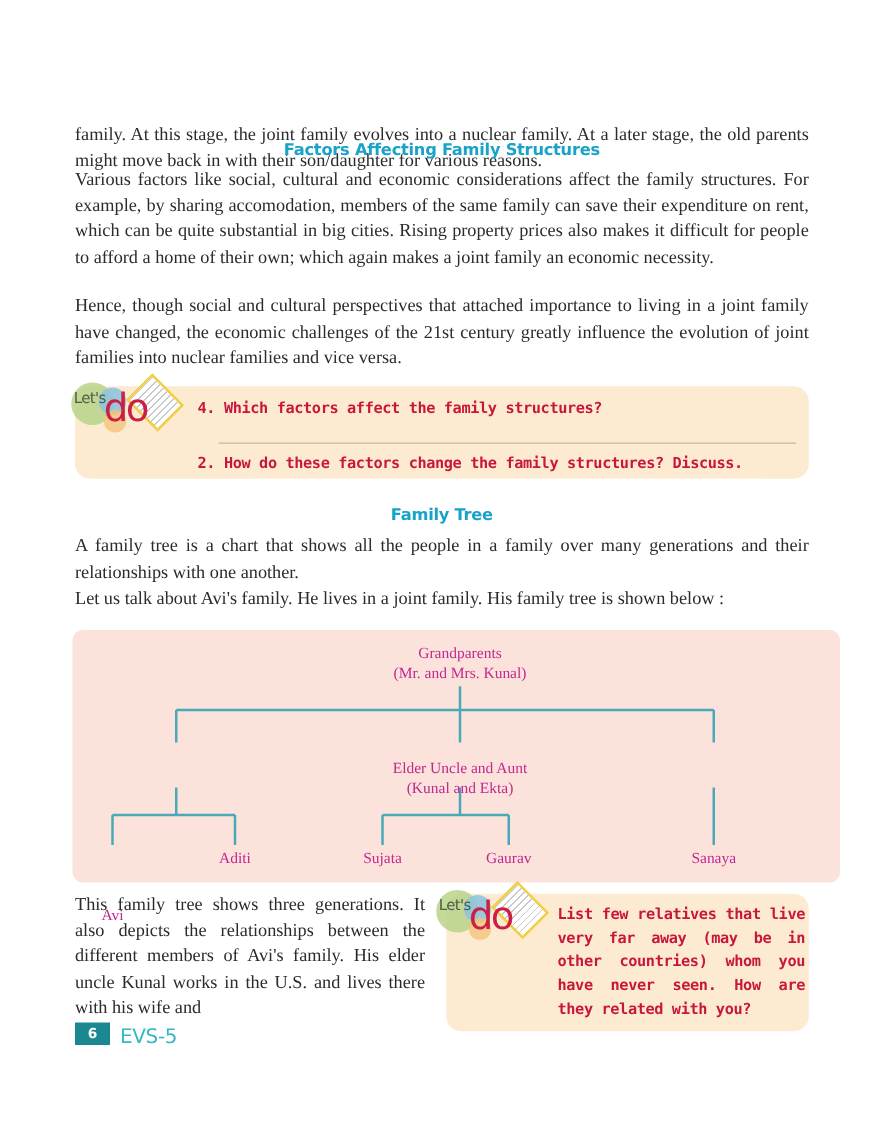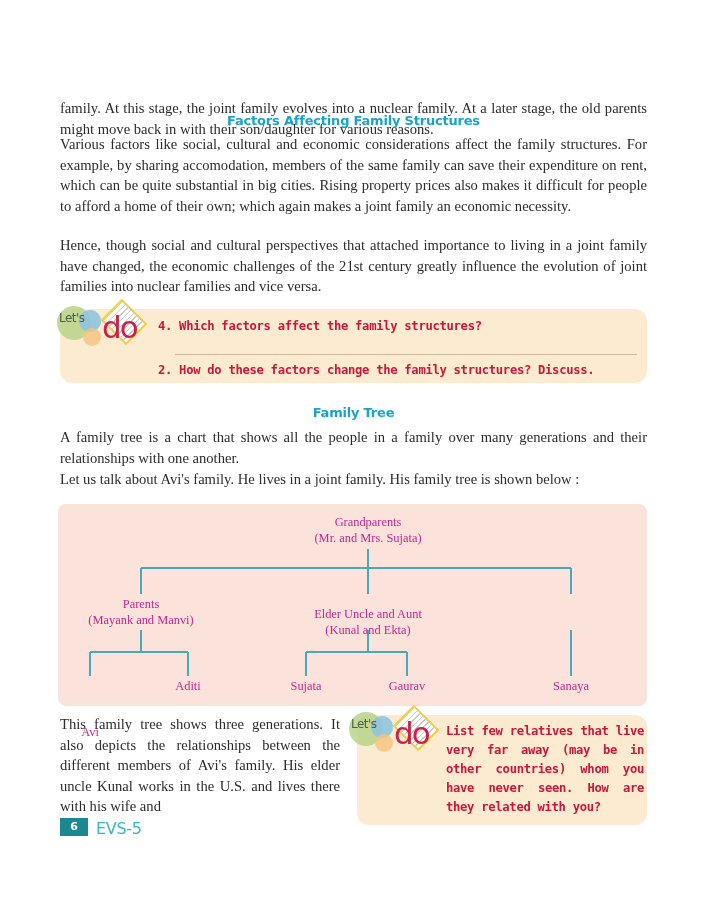--- a/index.html
+++ b/index.html
@@ -12,24 +12,24 @@
              color: #1aa3c8; letter-spacing: -0.2px; }
   .letsdo-box { position: absolute; background: #fcebd0; border-radius: 12px; }
   .q-text { position: absolute; font-family: "DejaVu Sans Mono", monospace; font-weight: bold;
             font-size: 12.2px; color: #c8173c; white-space: nowrap; letter-spacing: -0.3px; }
   .q-divider { position: absolute; height: 1px; background: #c9b79e; }
   .badge { position: absolute; width: 90px; height: 60px; }
   .badge .c1 { position: absolute; left: 0; top: 4px; width: 34px; height: 34px; border-radius: 50%; background: #b9d48a; opacity: .85; }
   .badge .c2 { position: absolute; left: 22px; top: 8px; width: 22px; height: 22px; border-radius: 50%; background: #8fc4de; opacity: .9; }
   .badge .c3 { position: absolute; left: 26px; top: 26px; width: 18px; height: 18px; border-radius: 50%; background: #f5c37d; opacity: .8; }
   .badge .lets { position: absolute; left: 2px; top: 9px; font-family: "DejaVu Sans", sans-serif; font-size: 12px; color: #4f5d47; letter-spacing: -0.5px; }
-  .badge .do { position: absolute; left: 26px; top: 8px; font-family: "DejaVu Sans", sans-serif; font-size: 31px; color: #cc1f45; letter-spacing: -2px; line-height: 34px; margin-left: 19px; }
+  .badge .do { position: absolute; left: 26px; top: 8px; font-family: "DejaVu Sans", sans-serif; font-size: 31px; color: #cc1f45; letter-spacing: -2px; line-height: 34px; }
   .badge .note { position: absolute; left: 52px; top: 2px; width: 26px; height: 32px; background: repeating-linear-gradient(0deg, #fff 0 3px, #c9c9c9 3px 4px);
                  border: 2px solid #f0cf47; transform: rotate(-45deg); transform-origin: center; }
-  .tree-box { position: absolute; left: 58px; top: 504px; width: 589px; height: 202px; background: #fbe3db; border-radius: 8px; }
+  .tree-box { position: absolute; left: 58px; top: 504px; width: 589px; height: 202px; background: #fbe3db; border-radius: 8px; padding-left: 25px; }
   .tree-svg { position: absolute; left: 0; top: 0; }
   .node { position: absolute; text-align: center; font-size: 12.4px; line-height: 16px; color: #c2288f;
           white-space: nowrap; transform: translateX(-50%); }
   .footer-num { position: absolute; left: 60px; top: 818px; width: 28px; height: 18px; background: #1b8891; color: #ffffff;
                 font-family: "DejaVu Sans", sans-serif; font-weight: bold; font-size: 11px; text-align: center; line-height: 18px; }
   .footer-label { position: absolute; left: 96px; top: 819px; color: #36b7c2; font-family: "DejaVu Sans", sans-serif; font-size: 16px; letter-spacing: -0.3px; }
   .side-text { position: absolute; left: 446px; top: 722px; width: 198px; font-family: "DejaVu Sans Mono", monospace; font-weight: bold;
                font-size: 12.2px; line-height: 19px; color: #c8173c; text-align: justify; text-align-last: left; letter-spacing: -0.3px; }
 </style>
 </head>
@@ -74,25 +74,21 @@
       <line x1="130" y1="148" x2="130" y2="172"></line>
       <line x1="310" y1="126" x2="310" y2="148"></line>
       <line x1="248" y1="148" x2="349" y2="148"></line>
       <line x1="248" y1="148" x2="248" y2="172"></line>
       <line x1="349" y1="148" x2="349" y2="172"></line>
       <line x1="513" y1="126" x2="513" y2="172"></line>
     </g>
   </svg>
   <div class="node" style="left:310px; top:10px;">
     <div>Grandparents</div>
-    <div>(Mr. and Mrs. Sujata)</div>
-  </div>
-  <div class="node" style="left:83px; top:92px;">
-    <div>Parents</div>
-    <div>(Mayank and Manvi)</div>
+    <div>(Mr. and Mrs. Kunal)</div>
   </div>
   <div class="node" style="left:310px; top:92px;margin-top:10px;">
     <div>Elder Uncle and Aunt</div>
     <div>(Kunal and Ekta)</div>
   </div>
   <div class="node" style="left:32px; top:174px;margin-top:46px;">Avi</div>
   <div class="node" style="left:130px; top:174px;">Aditi</div>
   <div class="node" style="left:248px; top:174px;">Sujata</div>
   <div class="node" style="left:349px; top:174px;">Gaurav</div>
   <div class="node" style="left:513px; top:174px;">Sanaya</div>

